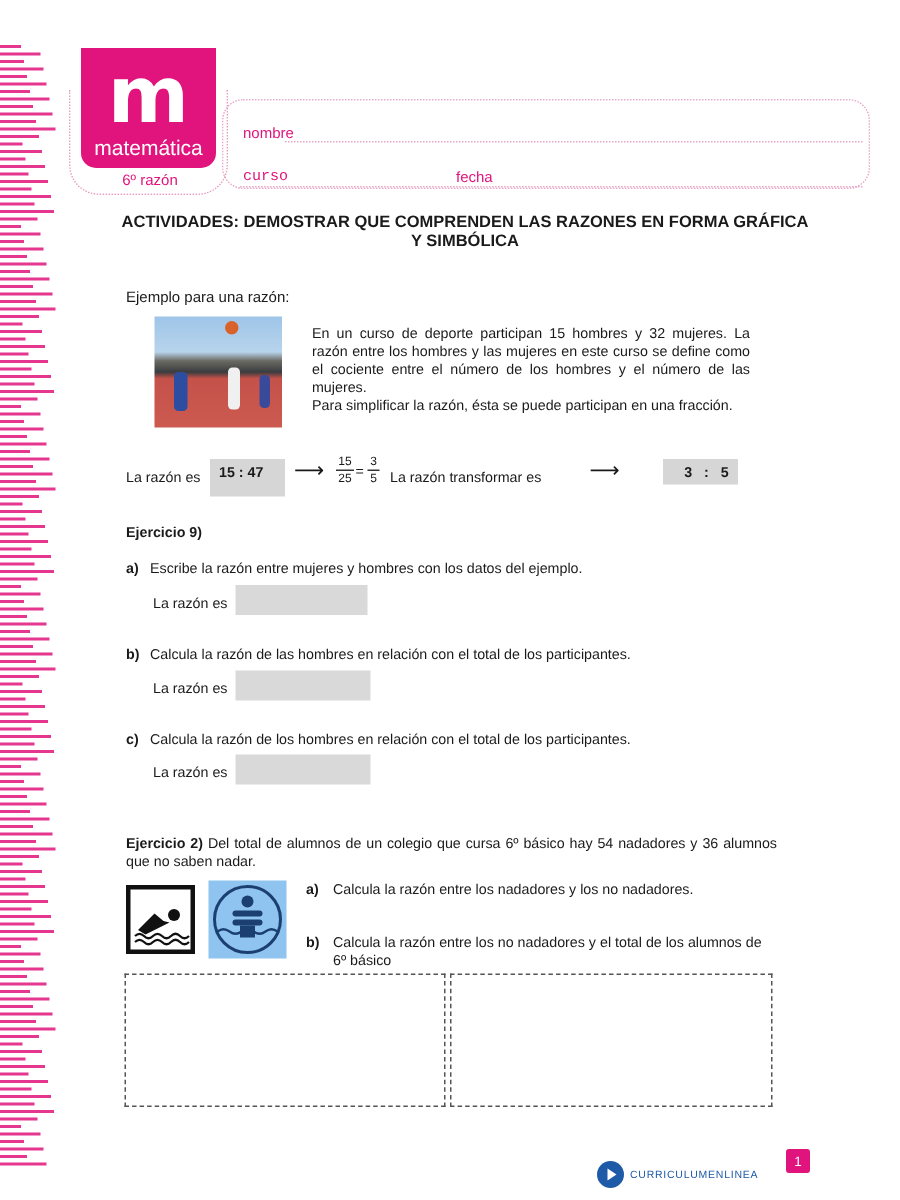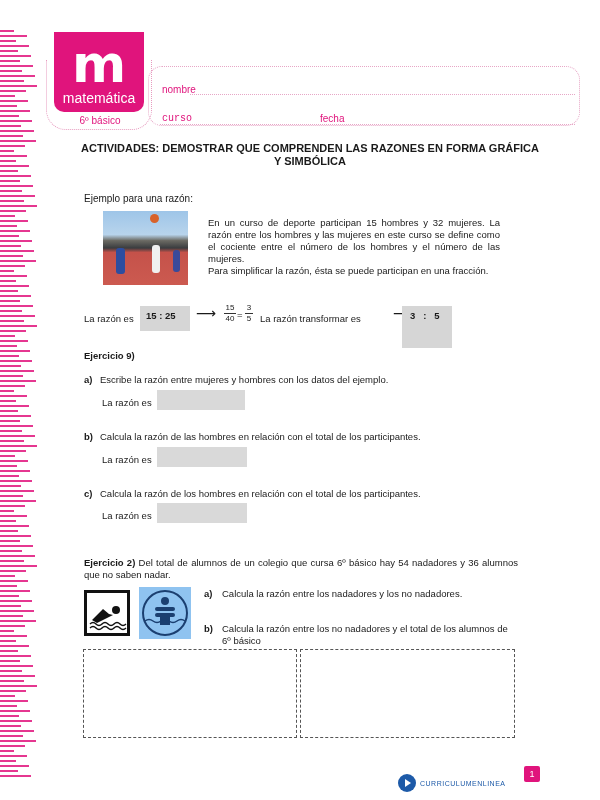--- a/index.html
+++ b/index.html
@@ -198,58 +198,58 @@
     <span style="width: 29px;"></span>
     <span style="width: 18px;"></span>
     <span style="width: 31px;"></span>
   </div>
 
 <div class="abs logo-ring"></div>
 <div class="abs logo">
   <div class="big-m">m</div>
   <div class="subject">matemática</div>
 </div>
-<div class="abs grade">6º básico</div>
+<div class="abs grade">6º razón</div>
 
 <div class="abs field-box"></div>
 <div class="abs field-label" style="left:162px;top:84px;">nombre</div>
 <div class="abs field-line" style="left:190px;top:94px;width:385px;"></div>
 <div class="abs field-label" style="left:162px;top:113px;font-family:Liberation Mono, monospace;">curso</div>
-<div class="abs field-label" style="left:272px;top:113px;padding-left:48px;">fecha</div>
+<div class="abs field-label" style="left:256px;top:113px;padding-left:48px;">fecha</div>
 <div class="abs field-line" style="left:160px;top:124px;width:415px;"></div>
 
 <div class="abs title">ACTIVIDADES: DEMOSTRAR QUE COMPRENDEN LAS RAZONES EN FORMA GRÁFICA Y SIMBÓLICA</div>
 
 <div class="abs text" style="left:84px;top:193px;font-size:10px;">Ejemplo para una razón:</div>
 <div class="abs photo"></div>
 <div class="abs ball"></div>
 <div class="abs player1"></div>
 <div class="abs player2"></div>
 <div class="abs player3"></div>
 
 <div class="abs text" style="left:208px;top:217px;width:292px;text-align:justify;">En un curso de deporte participan 15 hombres y 32 mujeres. La razón entre los hombres y las mujeres en este curso se define como el cociente entre el número de los hombres y el número de las mujeres.</div>
 <div class="abs text" style="left:208px;top:265px;width:292px;text-align:justify;">Para simplificar la razón, ésta se puede participan en una fracción.</div>
 
 <div class="abs text" style="left:84px;top:313px;">La razón es</div>
 <div class="abs gray-box" style="left:140px;top:306px;width:50px;height:25px;">
-  <div class="text" style="font-weight:bold;padding:4px 0 0 6px;">15 : 25</div>
+  <div class="text" style="font-weight:bold;padding:4px 0 0 6px;">15 : 47</div>
 </div>
 <div class="abs arrow" style="left:196px;top:306px;">⟶</div>
 <div class="abs" style="left:224px;top:303px;width:12px;text-align:center;font-size:8px;line-height:10px;">
   <div>15</div>
-  <div style="border-top:1px solid #333;">40</div>
+  <div style="border-top:1px solid #333;">25</div>
 </div>
 <div class="abs text" style="left:237px;top:309px;">=</div>
 <div class="abs" style="left:245px;top:303px;width:8px;text-align:center;font-size:8px;line-height:10px;">
   <div>3</div>
   <div style="border-top:1px solid #333;">5</div>
 </div>
 <div class="abs text" style="left:260px;top:313px;">La razón transformar es</div>
 <div class="abs arrow" style="left:393px;top:306px;">⟶</div>
-<div class="abs gray-box" style="left:402px;top:306px;width:50px;height:42px;">
+<div class="abs gray-box" style="left:442px;top:306px;width:50px;height:17px;text-align:center;">
   <div class="text" style="font-weight:bold;padding:4px 0 0 8px;white-space:pre;">3   :   5</div>
 </div>
 
 <div class="abs text" style="left:84px;top:350px;font-weight:bold;">Ejercicio 9)</div>
 
 <div class="abs text" style="left:84px;top:374px;font-weight:bold;">a)</div>
 <div class="abs text" style="left:100px;top:374px;">Escribe la razón entre mujeres y hombres con los datos del ejemplo.</div>
 <div class="abs text" style="left:102px;top:397px;">La razón es</div>
 <div class="abs answer-box" style="left:157px;top:390px;"></div>
 

